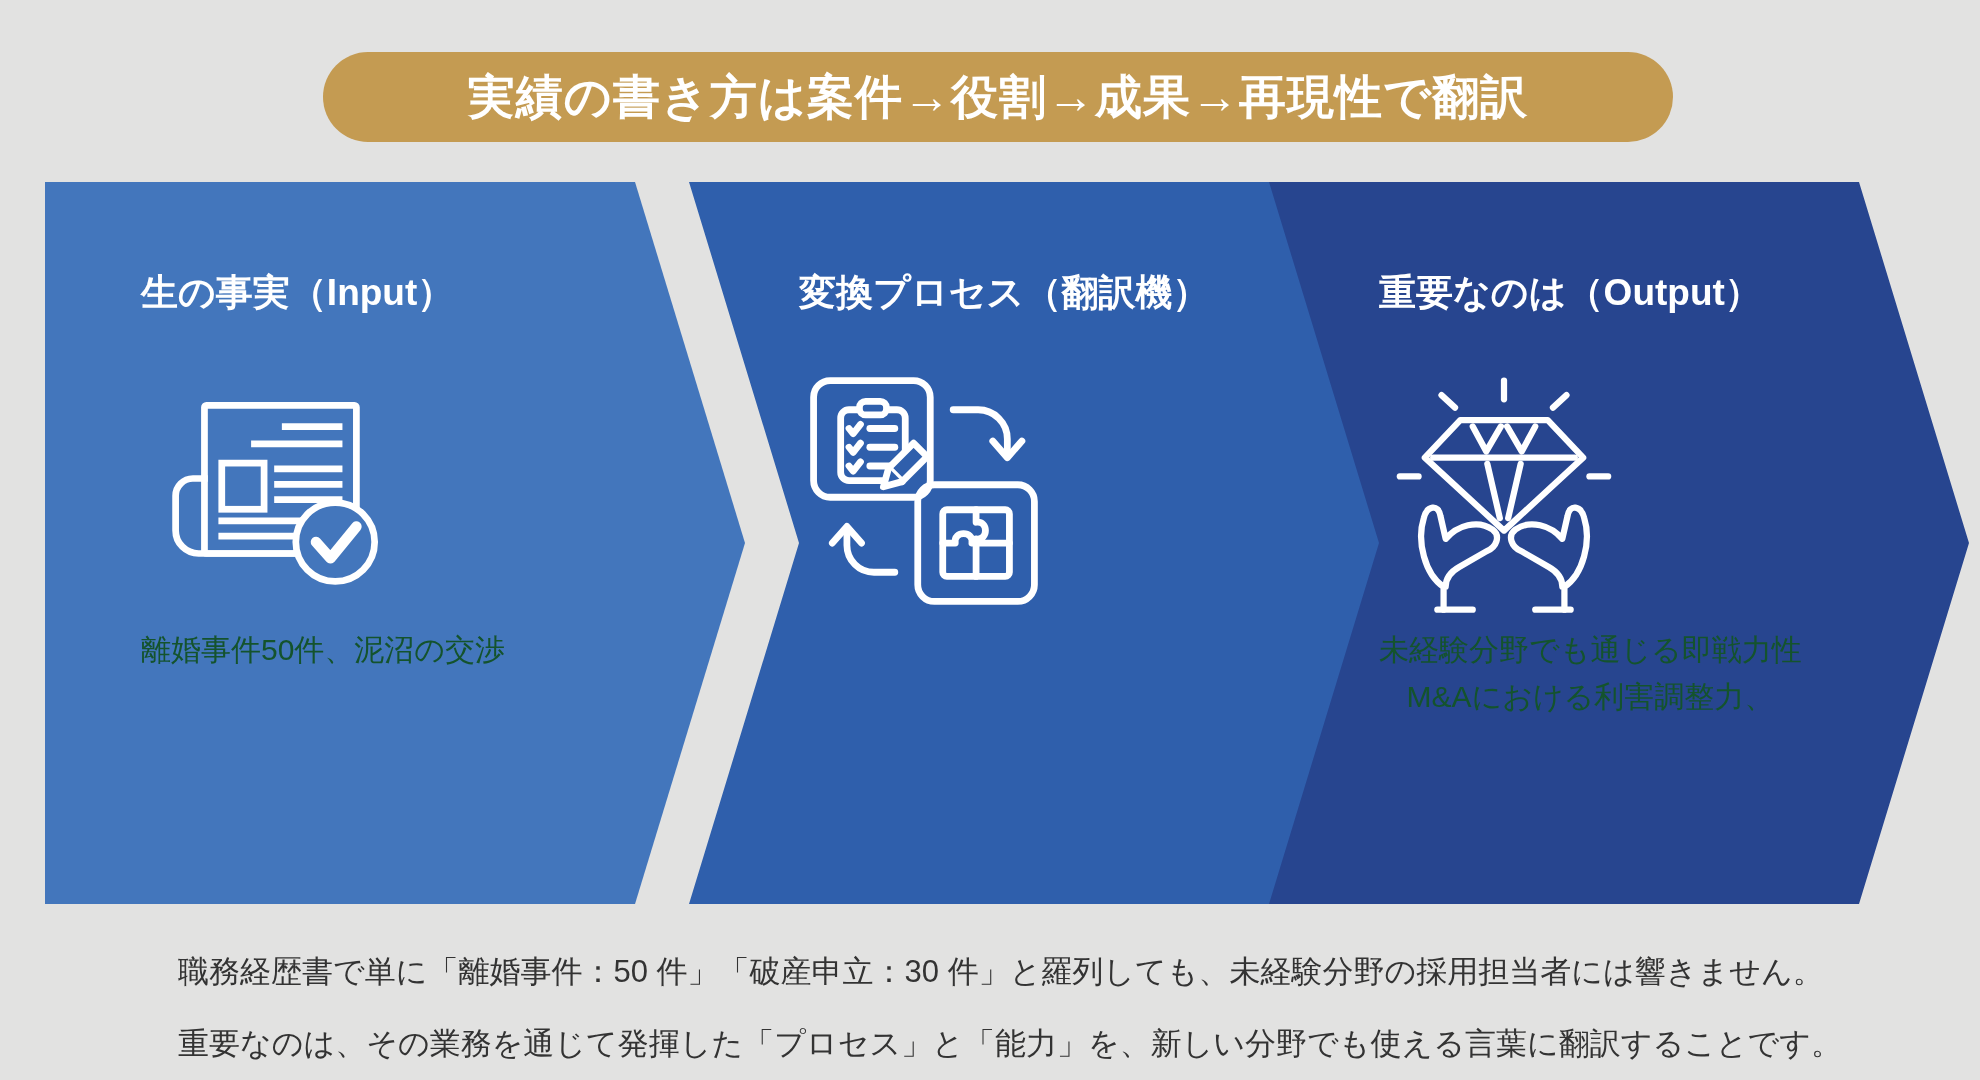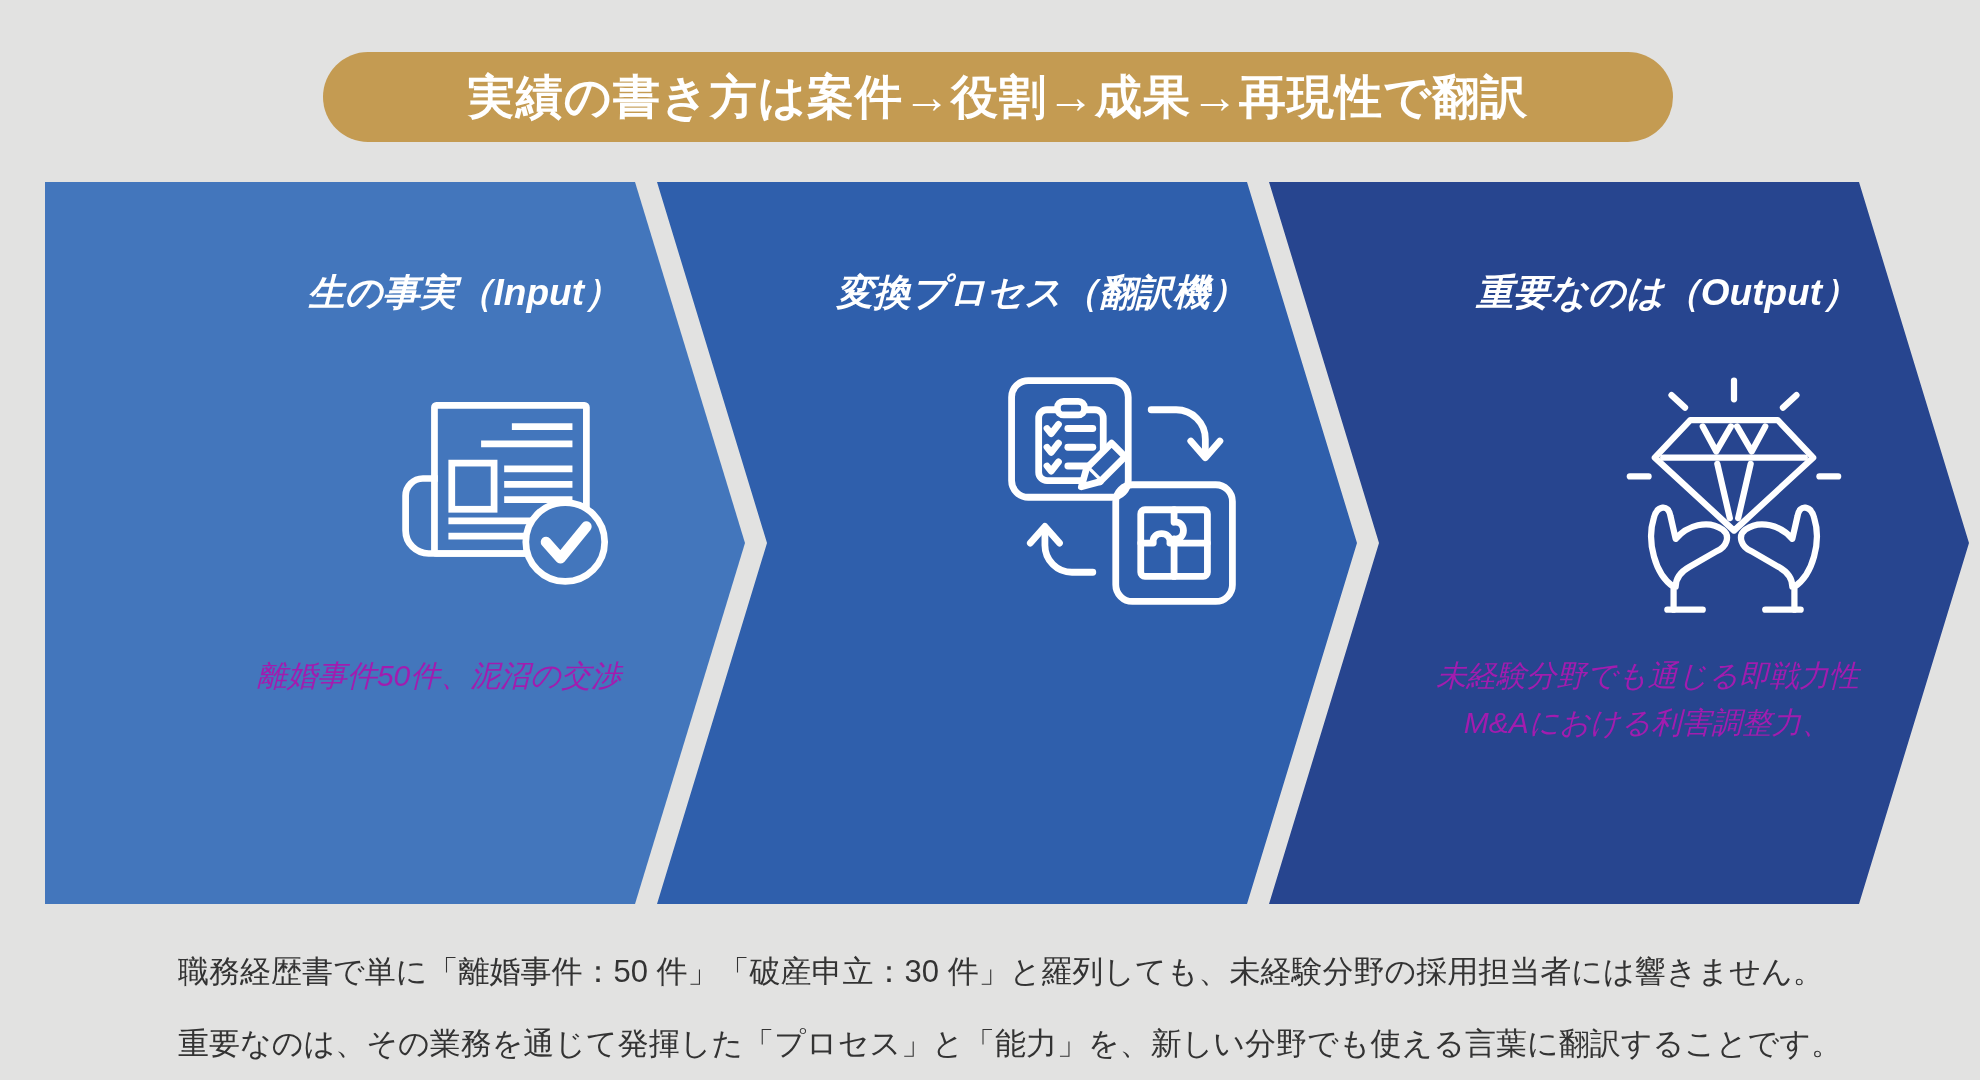--- a/index.html
+++ b/index.html
@@ -38,38 +38,37 @@
   }
   .chev-2 .clip{
     background:var(--step2,#2f5fac);
     clip-path:polygon(0 0,590px 0,100% 50%,590px 100%,0 100%,110px 50%);
   }
   .chev-3 .clip{
     background:var(--step3,#27458f);
     clip-path:polygon(0 0,590px 0,100% 50%,590px 100%,0 100%,110px 50%);
   }
   .chev-1{left:0;}
-  .chev-2{left:612px;}
+  .chev-2{left:644px;}
   .chev-3{left:1224px;}
   .chev .content{
     position:absolute;left:110px;top:0;width:480px;height:100%;
-    display:flex;flex-direction:column;align-items:flex-end;font-style:italic;
+    display:flex;flex-direction:column;align-items:flex-start;
   }
   .chev-1 .content{left:96px;}
   .chev .title{
     margin-top:86px;
     color:#fff;font-size:37px;font-weight:bold;white-space:nowrap;
     text-align:center;
   }
   .chev .icon{
     margin-top:38px;height:270px;display:flex;align-items:center;justify-content:center;
   }
   .chev .caption{
-    margin-top:26px;
-    color:#a21caf;font-size:30px;line-height:47px;text-align:center;white-space:nowrap;
+    color:#14532d;font-size:30px;line-height:47px;text-align:center;white-space:nowrap;
   }
   
   .footer{
     position:absolute;left:162px;top:928px;width:1700px;
     color:var(--ink,#333333);
     font-size:31px;line-height:56px;
   }
   .footer p{margin:16px;white-space:nowrap;}
   svg{display:block;}
 </style>

